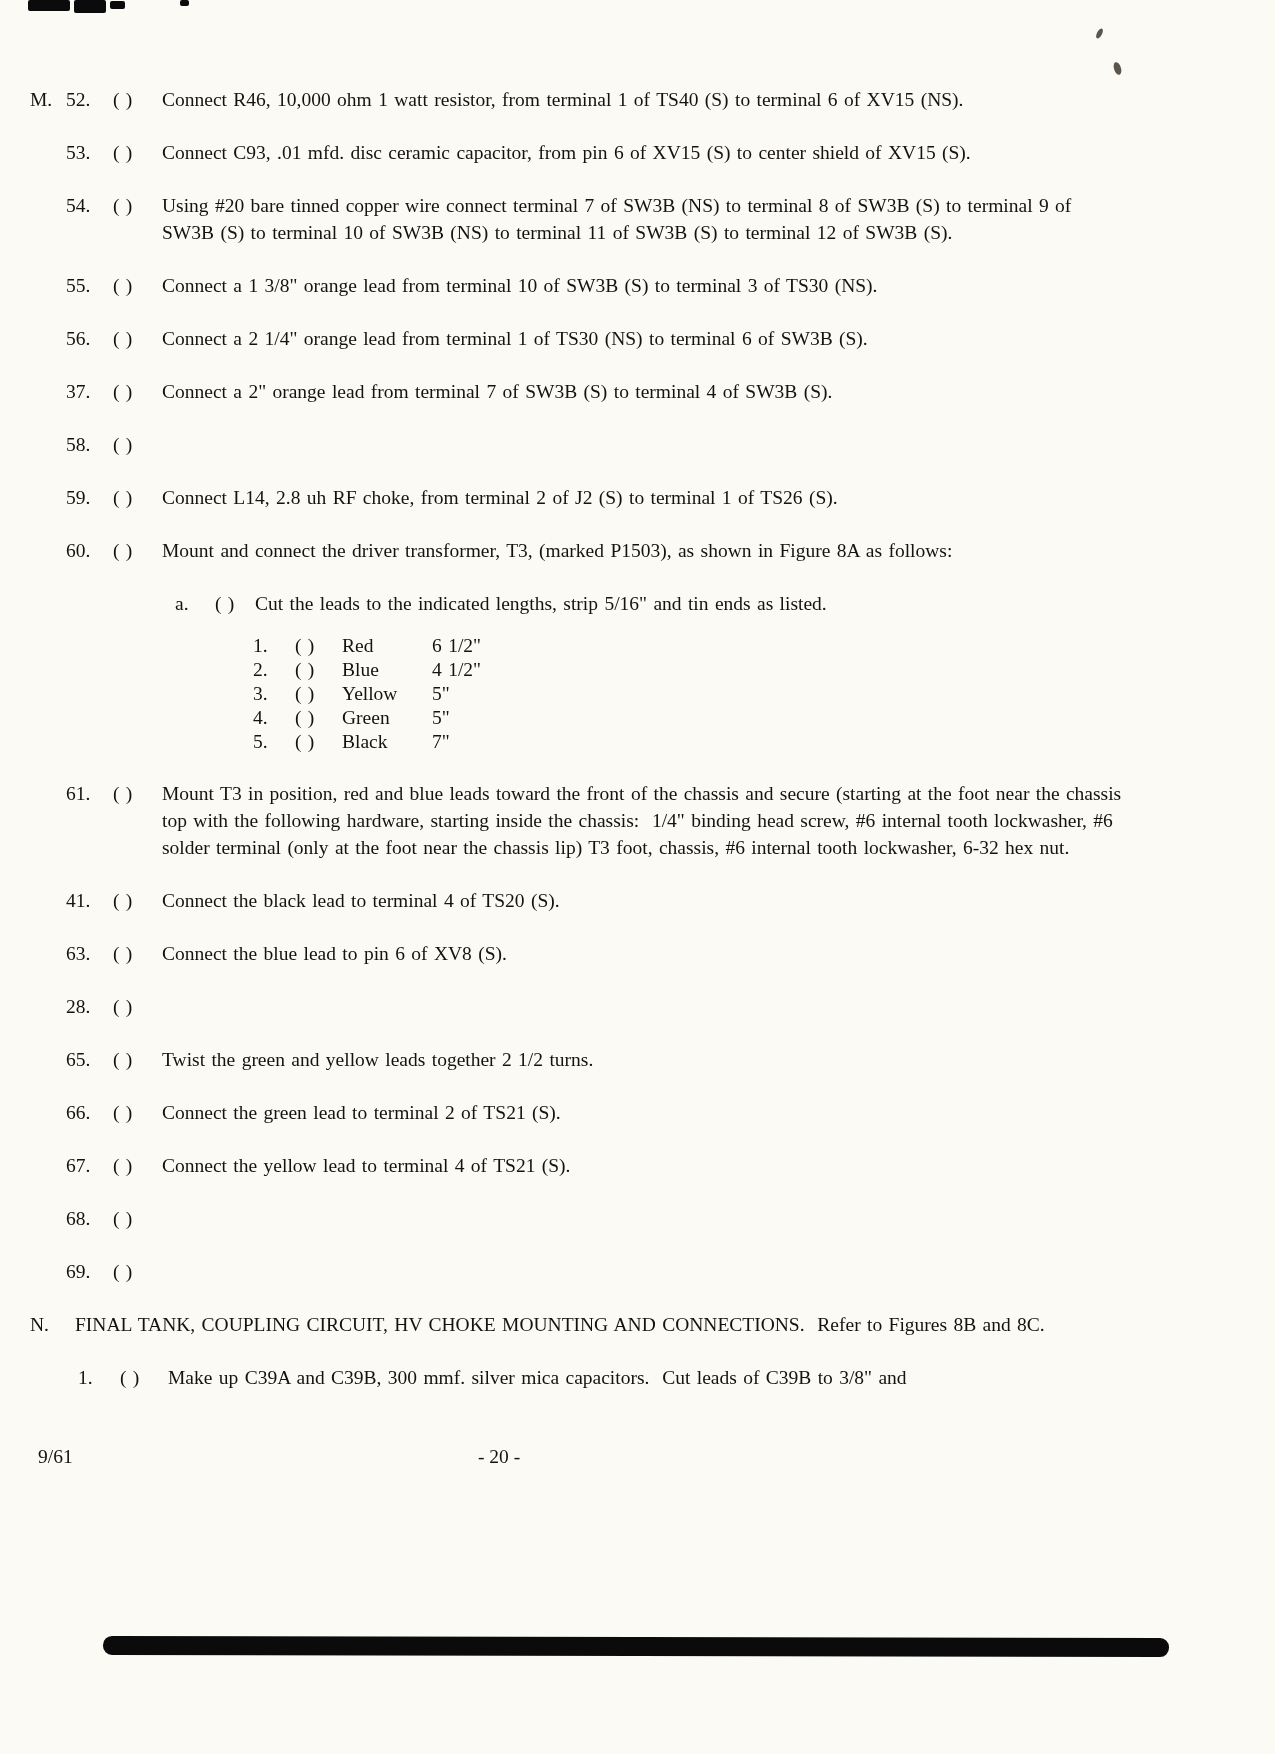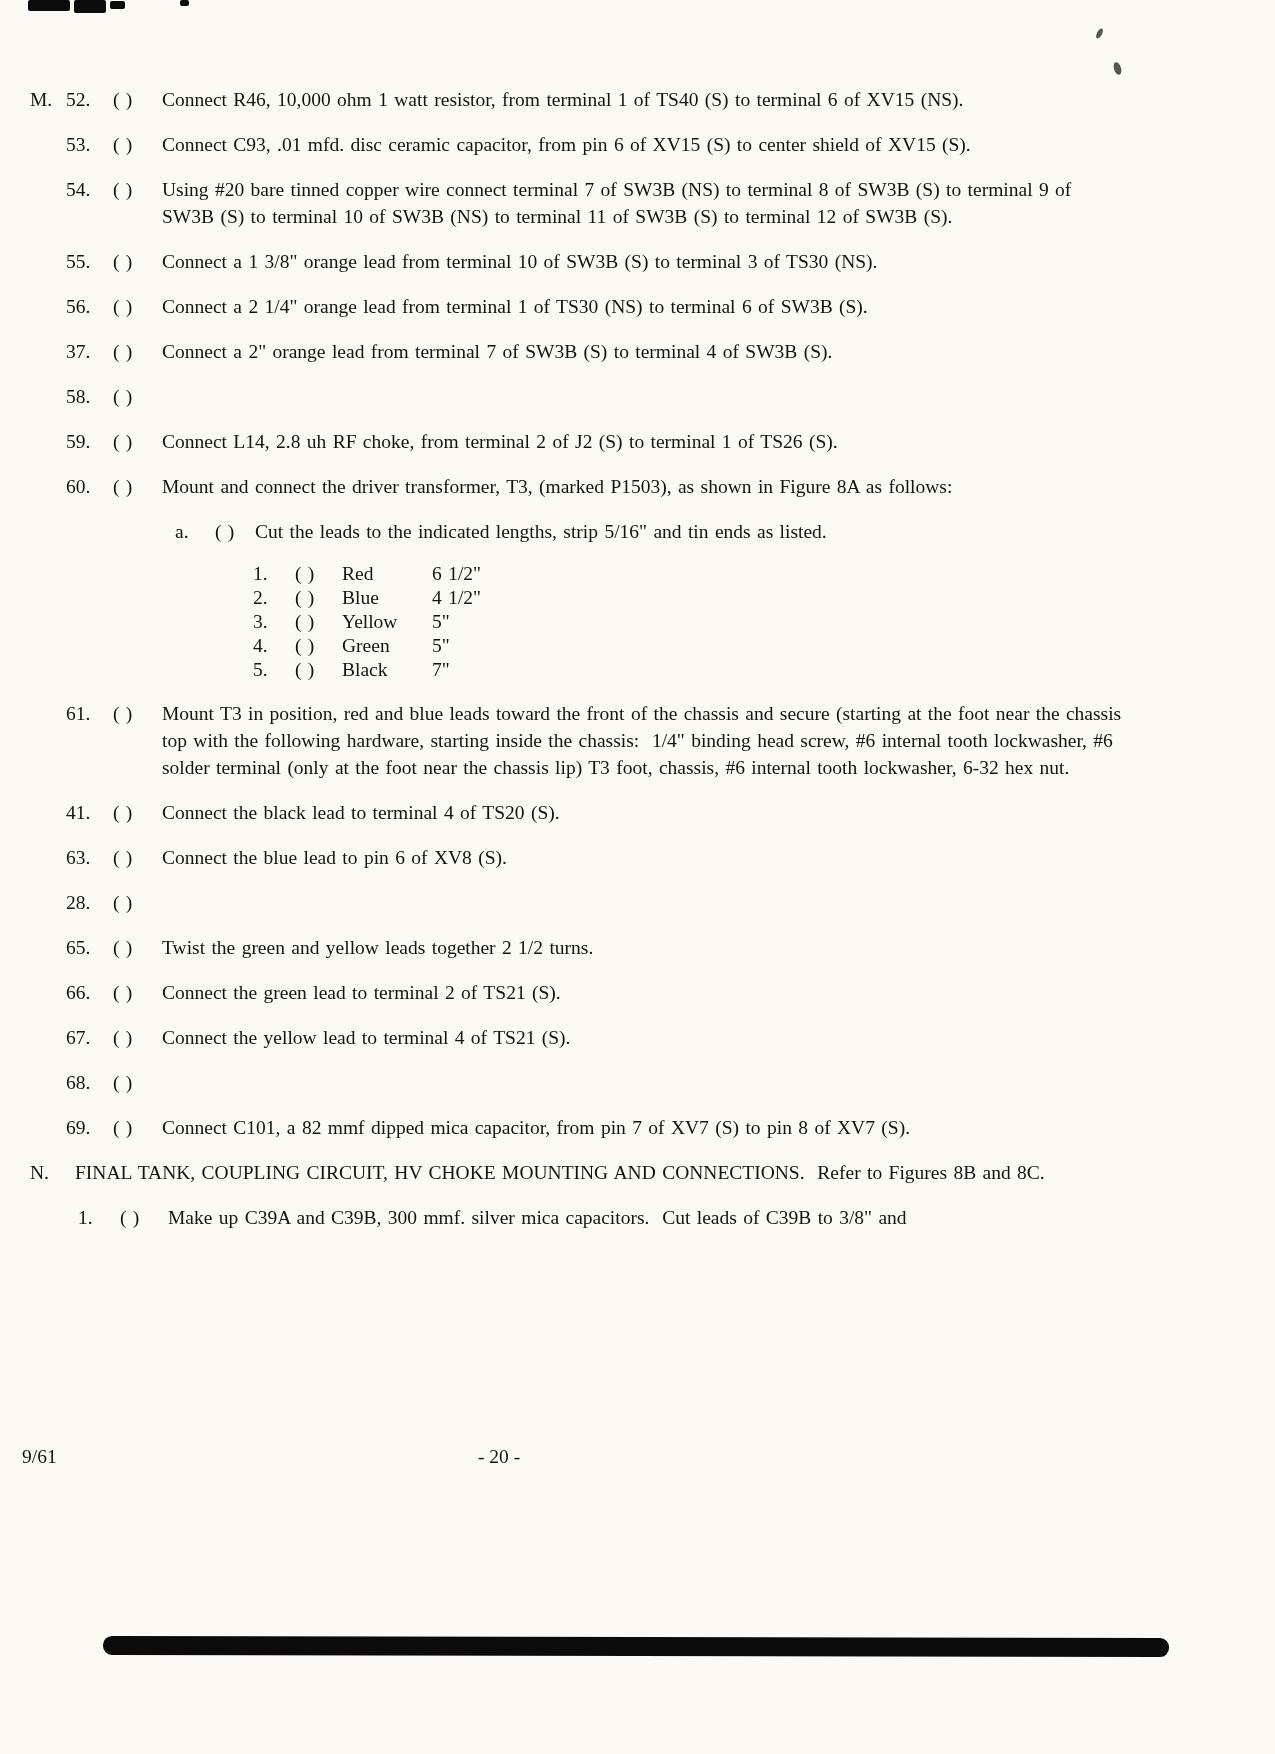--- a/index.html
+++ b/index.html
@@ -20,21 +20,21 @@
   .content {
     position: absolute;
     left: 30px;
     top: 86px;
     width: 1098px;
     font-size: 19.5px;
     line-height: 27px;
     word-spacing: 1.5px;
   }
 
-  .row { display: grid; margin-top: 18px; align-items: start; }
+  .row { display: grid; margin-top: 26px; align-items: start; }
   .content > .row:first-child { margin-top: 0; }
 
   .step    { grid-template-columns: 36px 47px 49px 1fr; }
   .heading { grid-template-columns: 45px 1fr; }
   .substep { margin-left: 145px; grid-template-columns: 40px 40px 1fr; }
   .step2   { margin-left: 48px;  grid-template-columns: 42px 48px 1fr; }
 
   .lead {
     margin-left: 223px;
     margin-top: 0;
@@ -46,21 +46,21 @@
 
   .box { white-space: pre; }
   .txt { white-space: pre-wrap; }
   .sec { white-space: pre; }
 
   .footer-item {
     position: absolute;
     font-size: 19.5px;
     line-height: 27px;
   }
-  .footer-date { left: 22px;  top: 1443px; }
+  .footer-date { left: 38px;  top: 1443px; }
   .footer-page { left: 478px; top: 1443px; text-align: right; }
 
   
   .art { position: absolute; background: #0b0b0b; }
   .art-t1 { left: 28px;  top: 0;     width: 42px;  height: 11px; border-radius: 2px; }
   .art-t2 { left: 74px;  top: 0;     width: 32px;  height: 13px; border-radius: 2px; }
   .art-t3 { left: 110px; top: 1px;   width: 15px;  height: 8px;  border-radius: 2px; }
   .art-t4 { left: 180px; top: 0;     width: 9px;   height: 6px;  border-radius: 2px; }
   .speck  { position: absolute; background: #5a564e; border-radius: 50%; }
   .speck-1 { left: 1097px; top: 28px; width: 5px;  height: 11px; transform: rotate(28deg); }
@@ -238,21 +238,20 @@
   <div class="row step">
     <span class="sec"></span>
     <span>68.</span>
     <span class="box">( )</span>
   </div>
 
   <div class="row step">
     <span class="sec"></span>
     <span>69.</span>
     <span class="box">( )</span>
-    <span class="txt">Connect C101, a 82 mmf dipped mica capacitor, from pin 7 of XV7 (S) to pin 8 of XV7 (S).</span>
   </div>
 
   <div class="row heading">
     <span class="sec">N.</span>
     <span class="txt">FINAL TANK, COUPLING CIRCUIT, HV CHOKE MOUNTING AND CONNECTIONS.  Refer to Figures 8B and 8C.</span>
   </div>
 
   <div class="row step2">
     <span>1.</span>
     <span class="box">( )</span>

